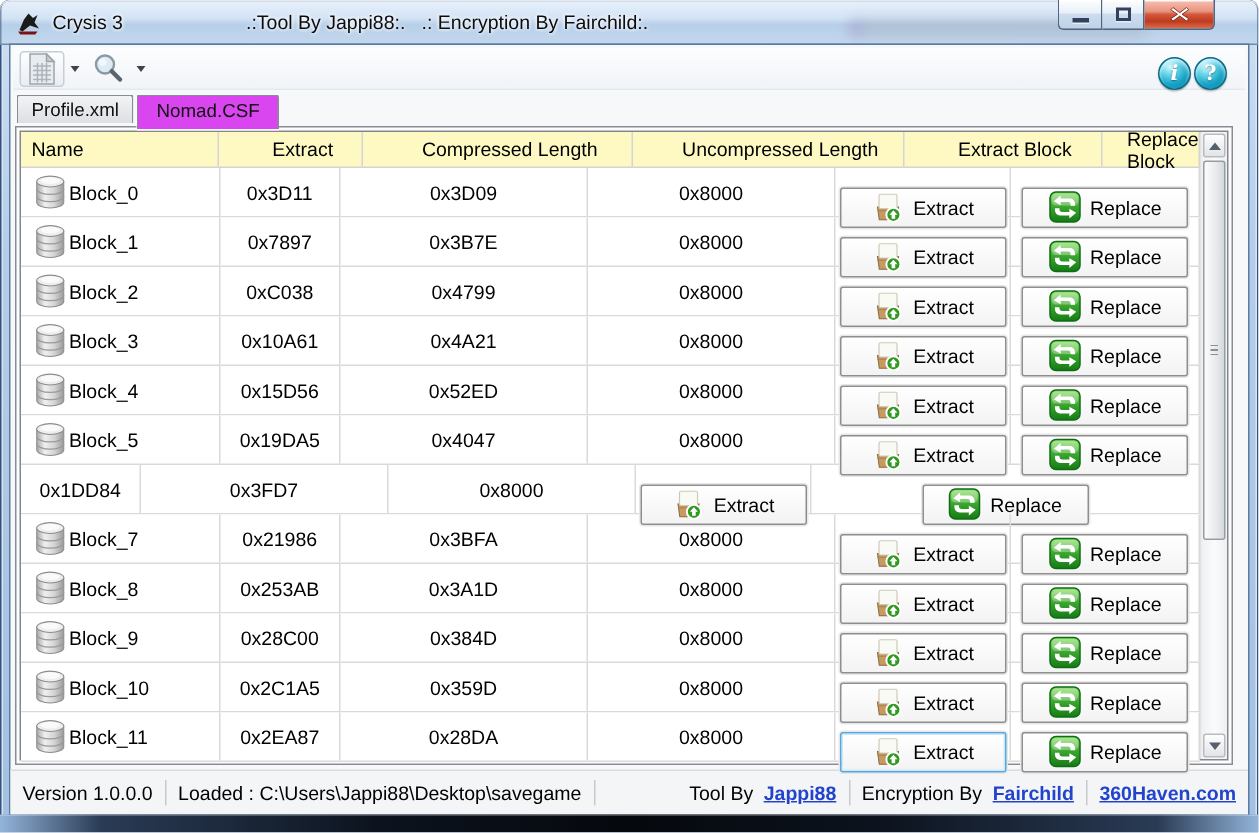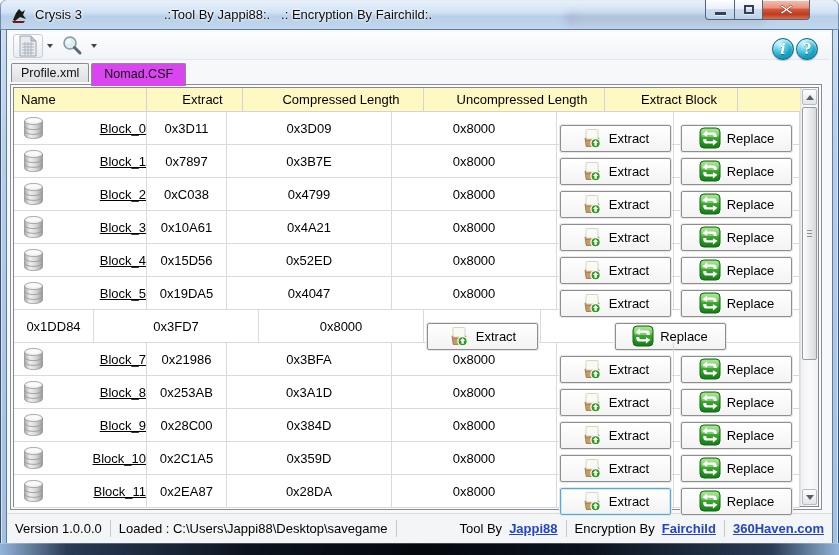--- a/index.html
+++ b/index.html
@@ -99,21 +99,21 @@
   .grid { position: absolute; left: 2px; top: 2px; right: 2px; bottom: 2px; background: #fff; border: 1px solid #828790; }
   .ghead { display: flex; height: 24px; margin-right: 18px; border-bottom: 1px solid #d4d4d4; background: #fef9c3; gap: 16px; }
   .hcell { display: flex; align-items: center; justify-content: center; font-size: 13px; color: #000; border-right: 1px solid #d4d4d4; }
   .w-name { width: 133px; } .w-addr { width: 80px; } .w-comp { width: 165px; }
   .w-unc { width: 165px; } .w-ext { width: 117px; } .w-rep { flex: 1; }
   .hcell.w-name { justify-content: flex-start; padding-left: 7px; }
 
   .gbody { margin-right: 18px; }
   .grow { display: flex; height: 33px; border-bottom: 1px solid #dadada; background: #fff; }
   .cell { display: flex; align-items: center; justify-content: center; font-size: 13px; color: #000; border-right: 1px solid #dadada; }
-  .cell.w-name { justify-content: space-between; padding-left: 7px; gap: 11px; text-decoration: underline; }
+  .cell.w-name { justify-content: flex-start; padding-left: 7px; gap: 0; }
 
   .gbtn {
     width: 111px; height: 27px; display: flex; align-items: center; justify-content: center; gap: 6px;
     background: linear-gradient(to bottom, #ffffff, #f3f3f3);
     border: 1px solid #8e8e8e; border-radius: 2px;
     box-shadow: 0 0 0 1px #e7e7e7; font-size: 13px; color: #000; cursor: default; margin-top: 20px;
   }
   .gbtn.focused { border: 1px solid #56a8dc; box-shadow: 0 0 0 1px #cfe9f8 inset, 0 0 0 1px #e7e7e7; }
 
   
@@ -212,20 +212,21 @@
     </div>
 
     <div class="panel">
       <div class="grid">
         <div class="ghead">
           <div class="hcell w-name">Name</div>
           <div class="hcell w-addr">Extract</div>
           <div class="hcell w-comp">Compressed Length</div>
           <div class="hcell w-unc">Uncompressed Length</div>
           <div class="hcell w-ext">Extract Block</div>
+          <div class="hcell w-rep">Replace Block</div>
         </div>
         <div class="gbody" id="gbody">
   <div class="grow">
     <div class="cell w-name">
       <svg width="25" height="26" viewBox="0 0 25 26">
         <defs>
           <linearGradient id="dbg" x1="0" y1="0" x2="1" y2="0">
             <stop offset="0" stop-color="#a8a8a8"></stop>
                       <stop offset="0.3" stop-color="#f0f0f0"></stop>
             <stop offset="0.65" stop-color="#d4d4d4"></stop>

